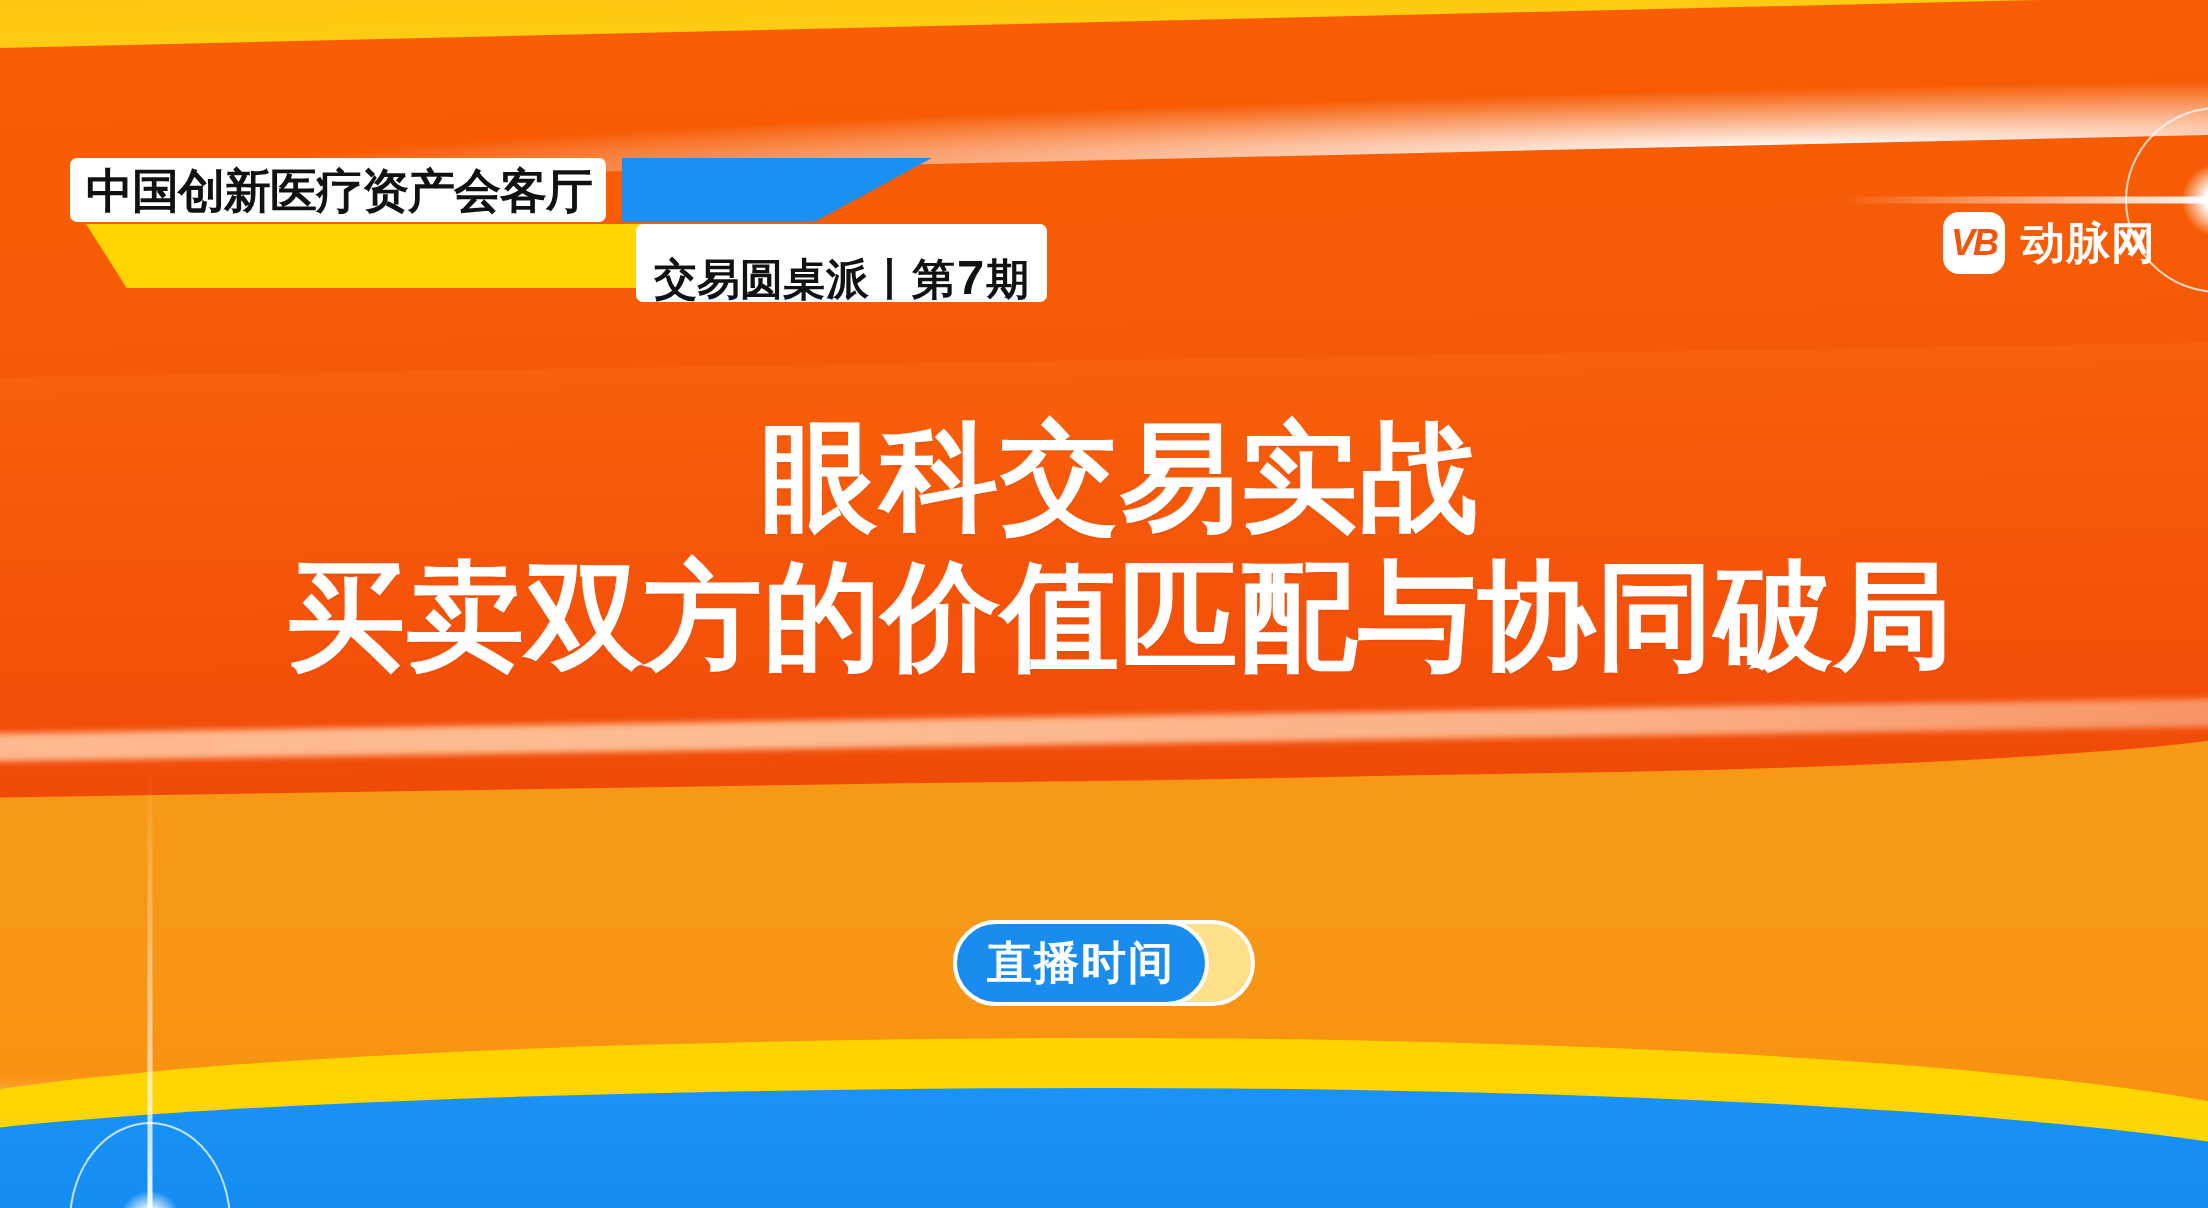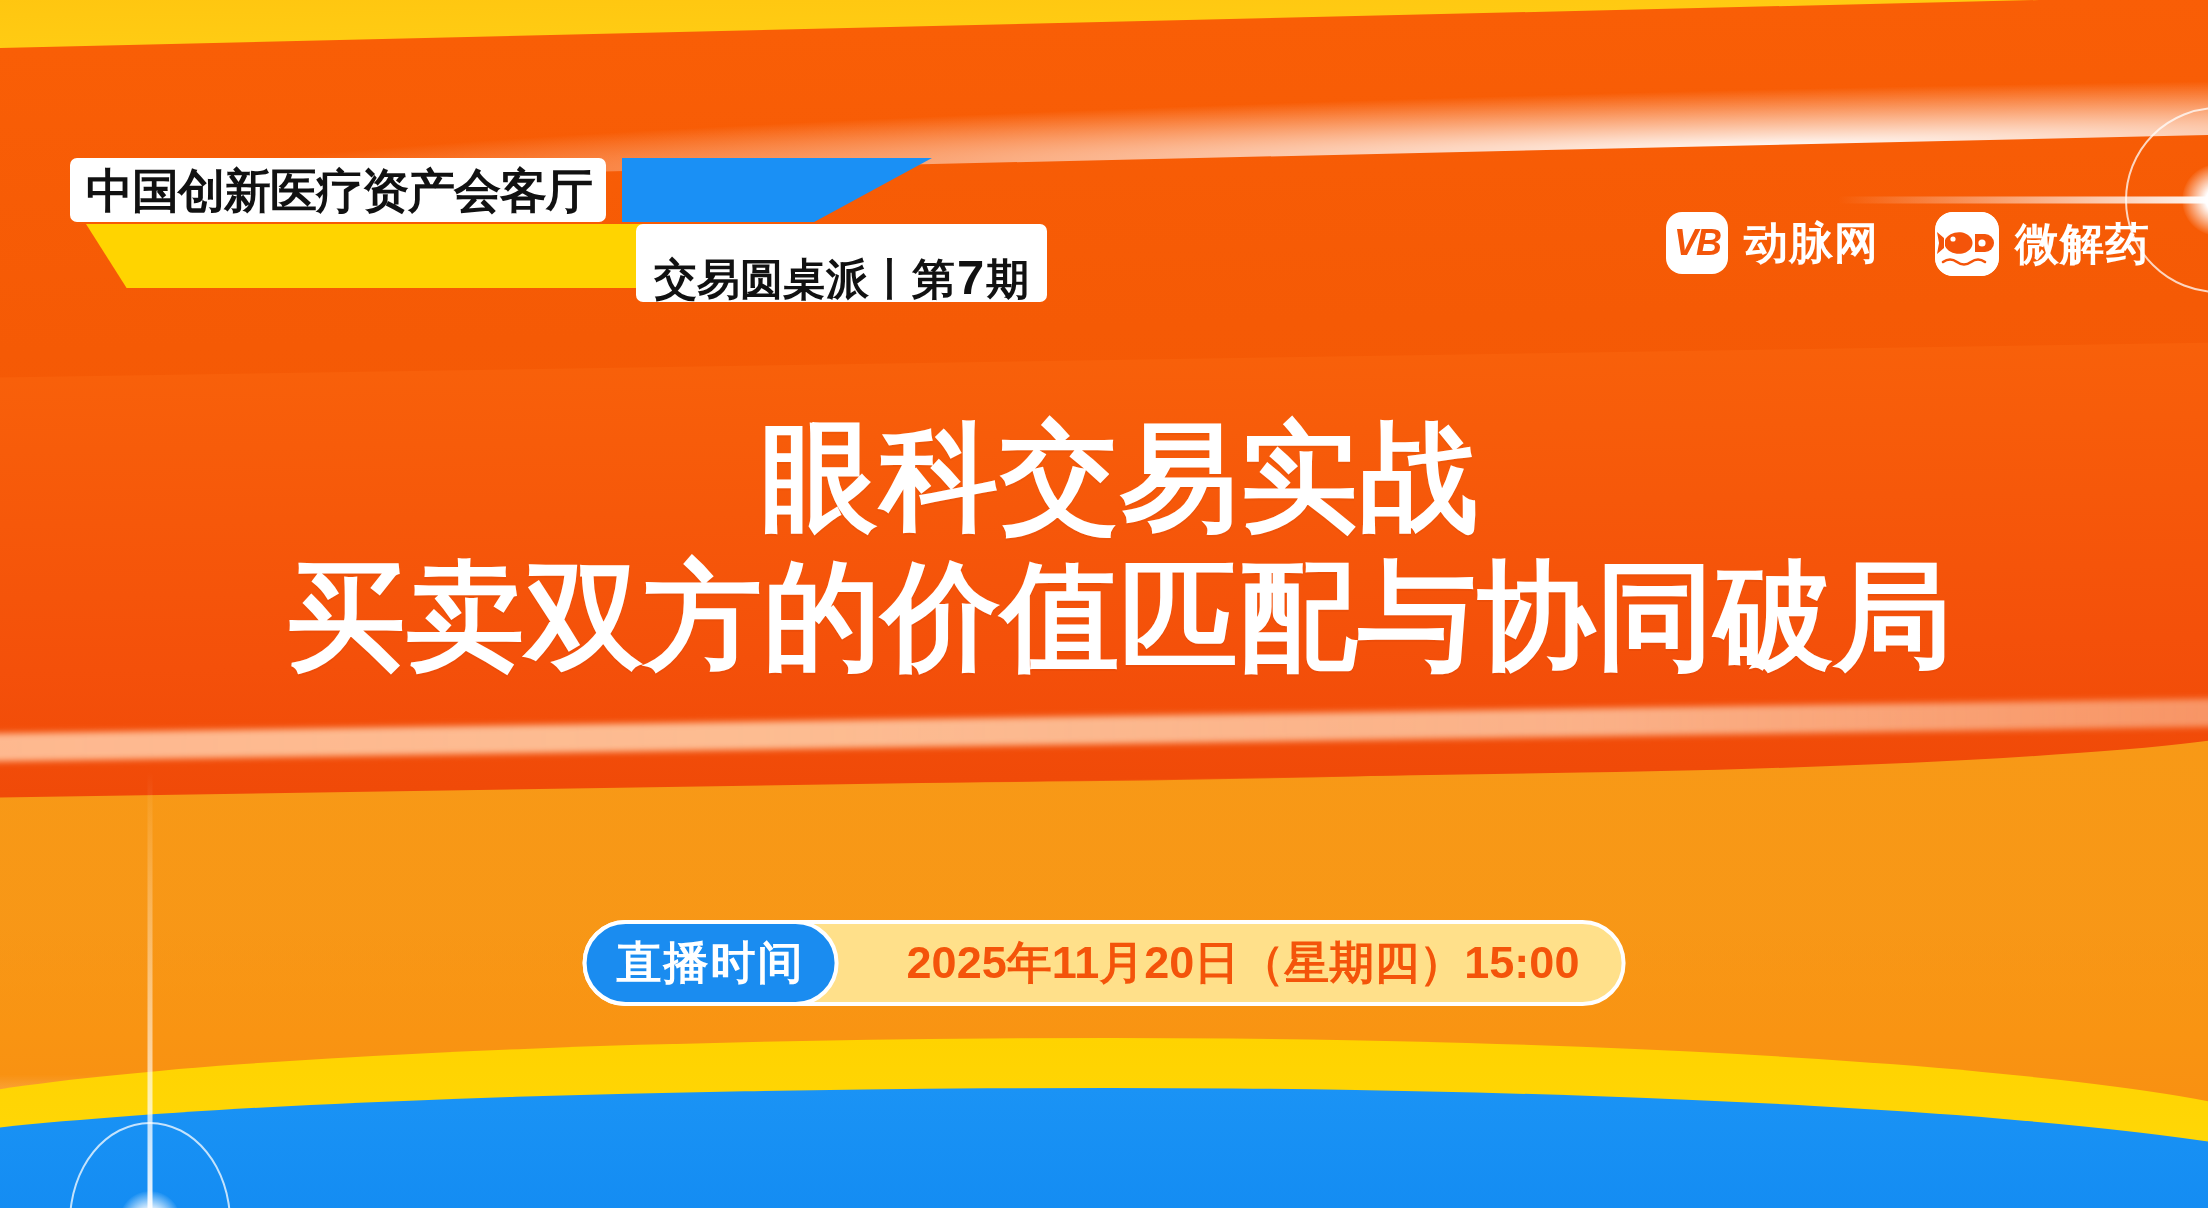--- a/index.html
+++ b/index.html
@@ -270,24 +270,24 @@
   }
   .badge-subtitle .issue-num {
     font-size: 49px;
     font-weight: 800;
     padding: 0 2px;
   }
 
   
   .logos {
     position: absolute;
-    right: 58px;
+    right: 52px;
     top: 212px;
     display: flex;
-    align-items: flex-start;
+    align-items: center;
     gap: 56px;
   }
   .logo-group { display: flex; align-items: center; gap: 16px; }
 
   .vb-mark {
     width: 62px; height: 62px;
     border-radius: 16px;
     background: #FFFFFF;
     display: flex;
     align-items: center;
@@ -430,39 +430,24 @@
 
   <div class="logos">
 
     <div class="logo-group">
       <div class="vb-mark">
         <span>VB</span>
       </div>
       <div class="logo-text">动脉网</div>
     </div>
 
-    <div class="logo-group">
-      <div class="wjy-mark">
-        <svg viewBox="0 0 64 64" width="64" height="64" aria-hidden="true">
-          <rect x="0" y="0" width="64" height="64" rx="18" fill="#FFFFFF"></rect>
-          <path d="M10 28 C14 19, 30 17, 36 26 C38 29, 38 33, 36 36 C30 45, 14 43, 10 34 Z" fill="#F4540A"></path>
-          <path d="M9 26 L2 20 L4 31 L2 42 L9 36 Z" fill="#F4540A"></path>
-          <circle cx="18" cy="27" r="2.6" fill="#FFFFFF"></circle>
-          <path d="M40 22 h10 a9 9 0 0 1 0 18 h-10 Z" fill="#F4540A"></path>
-          <circle cx="47" cy="31" r="3.6" fill="#FFFFFF"></circle>
-          <path d="M8 50 q7 -5 14 0 t14 0 t14 0" stroke="#F4540A" stroke-width="2.6" fill="none" stroke-linecap="round"></path>
-        </svg>
-      </div>
-      <div class="logo-text">微解药</div>
-    </div>
   </div>
 
   <div class="title-block">
     <div class="title-line title-line-1">眼科交易实战</div>
     <div class="title-line title-line-2">买卖双方的价值匹配与协同破局</div>
   </div>
 
   <div class="time-pill">
     <div class="pill-tag">直播时间</div>
-    <div class="pill-date">2025年11月20日（星期四）15:00</div>
   </div>
 
 </div>
 
 </body></html>

